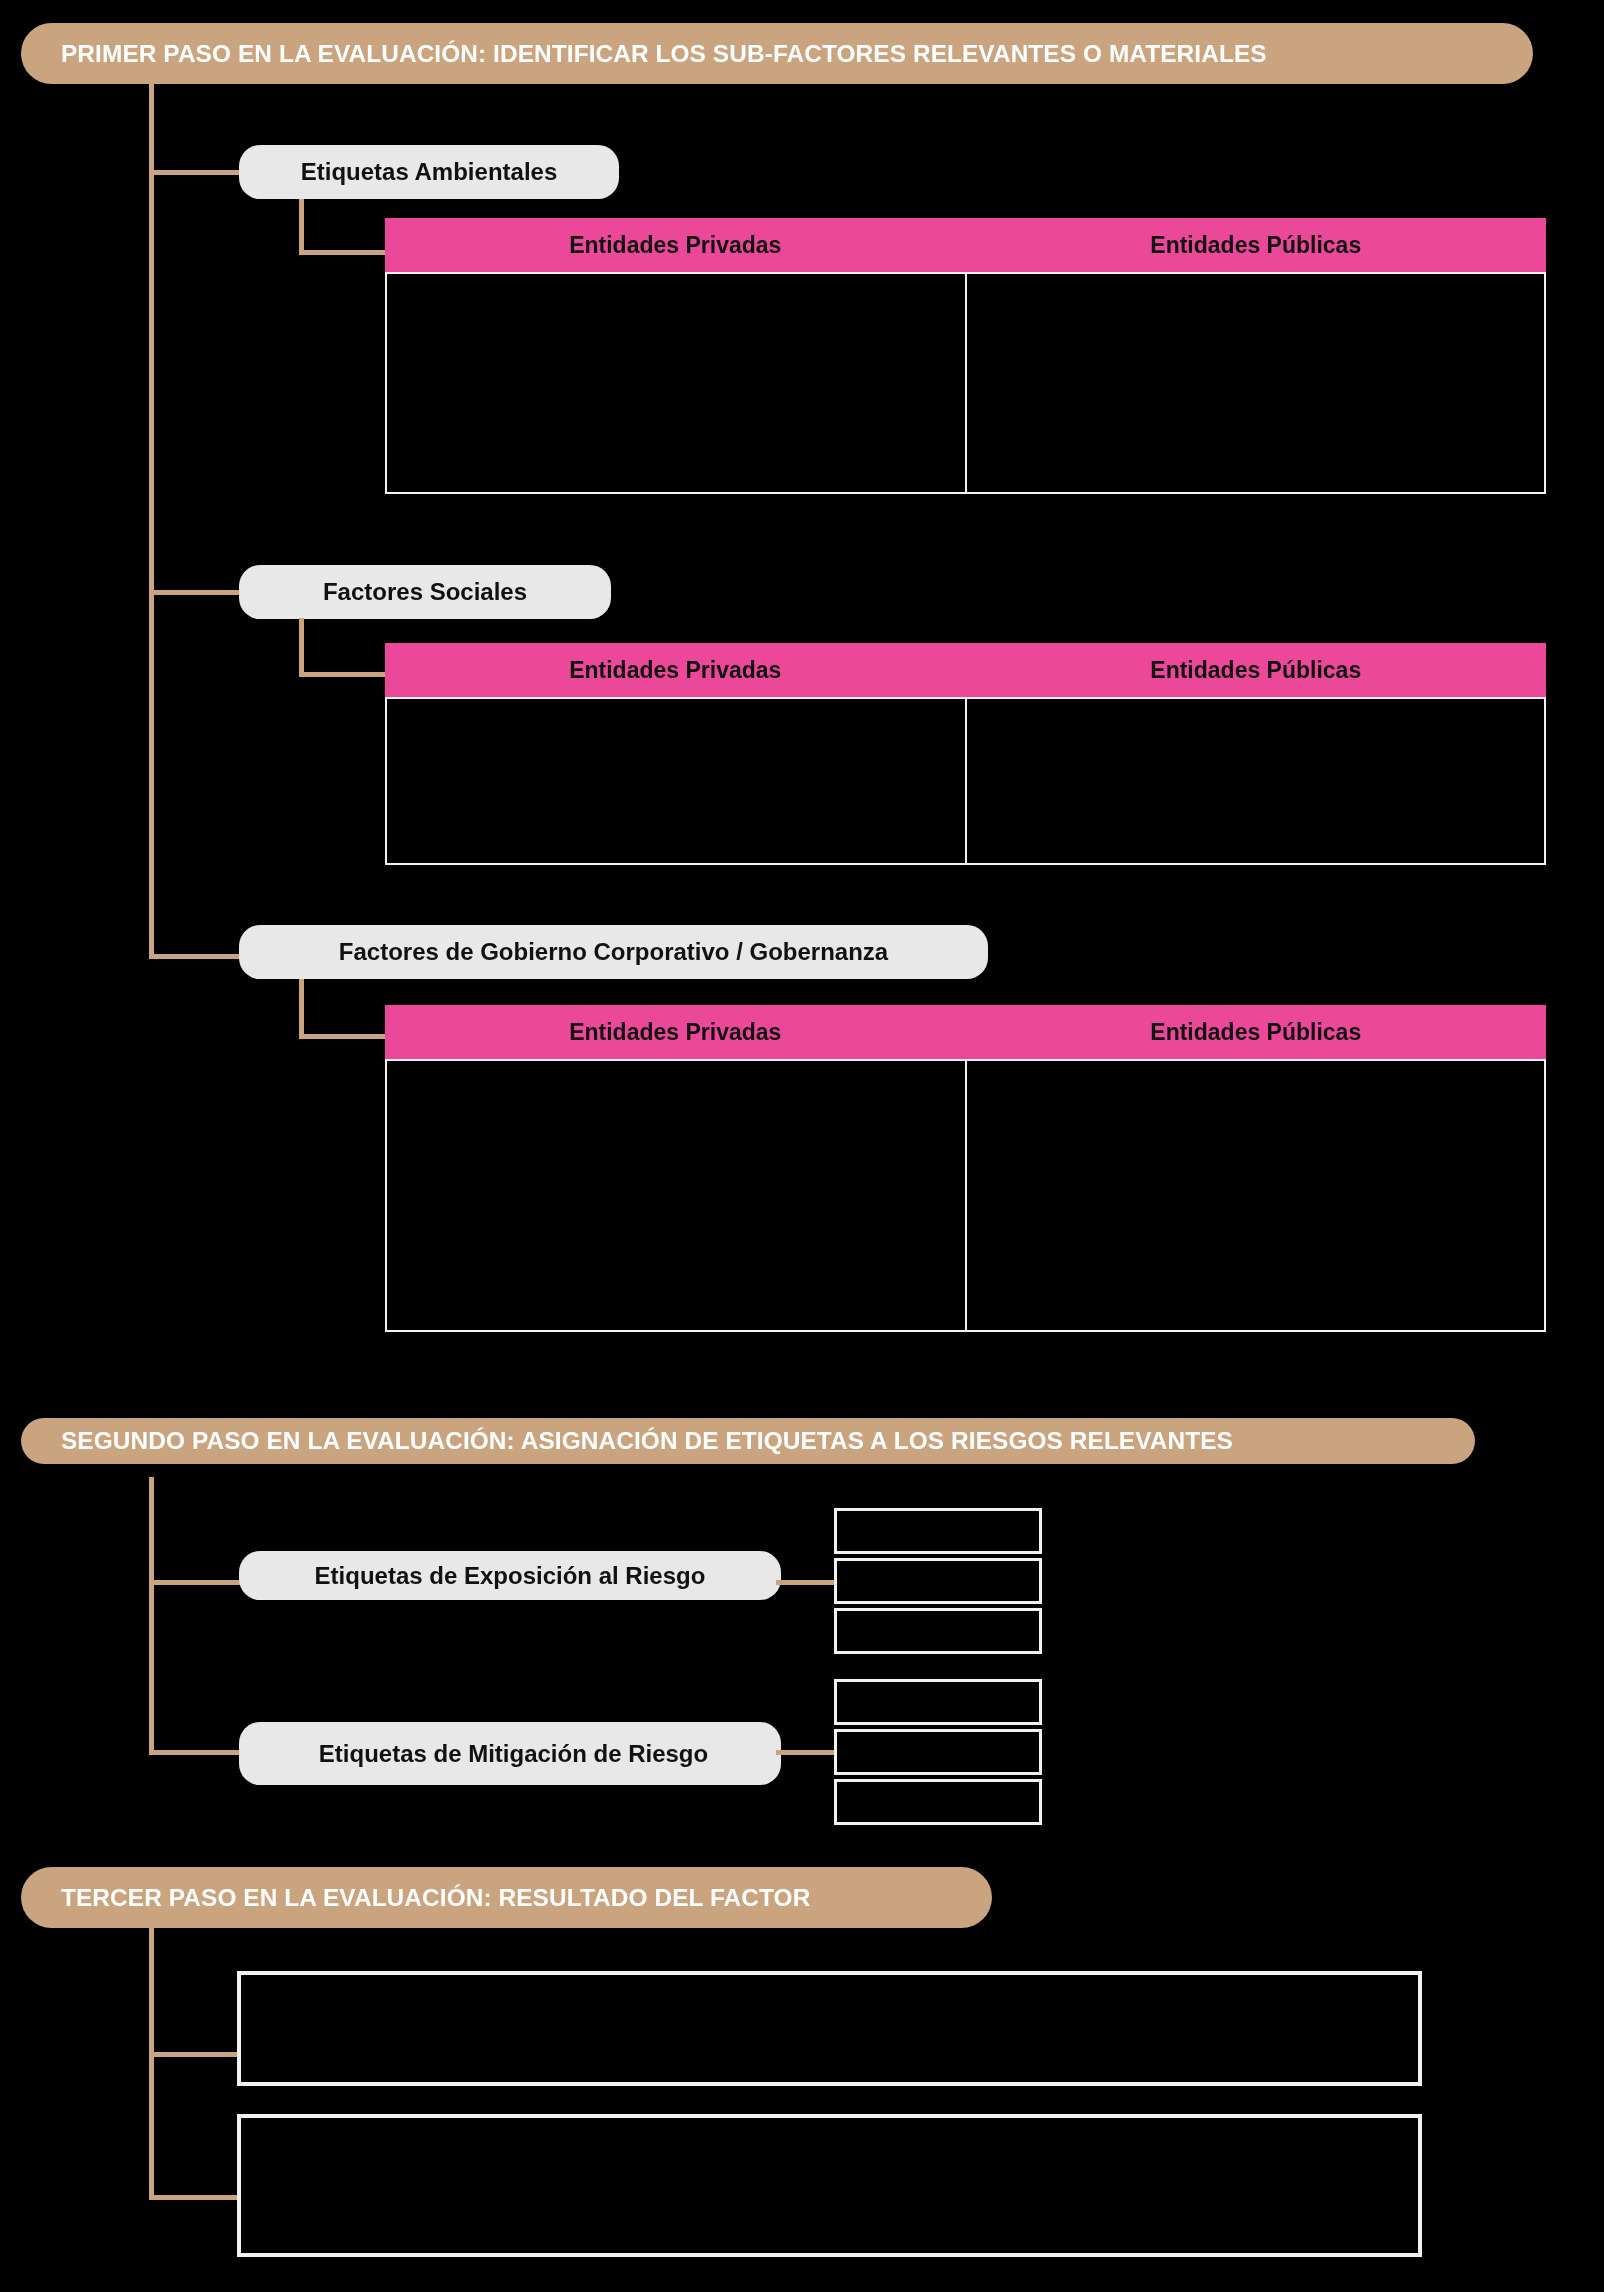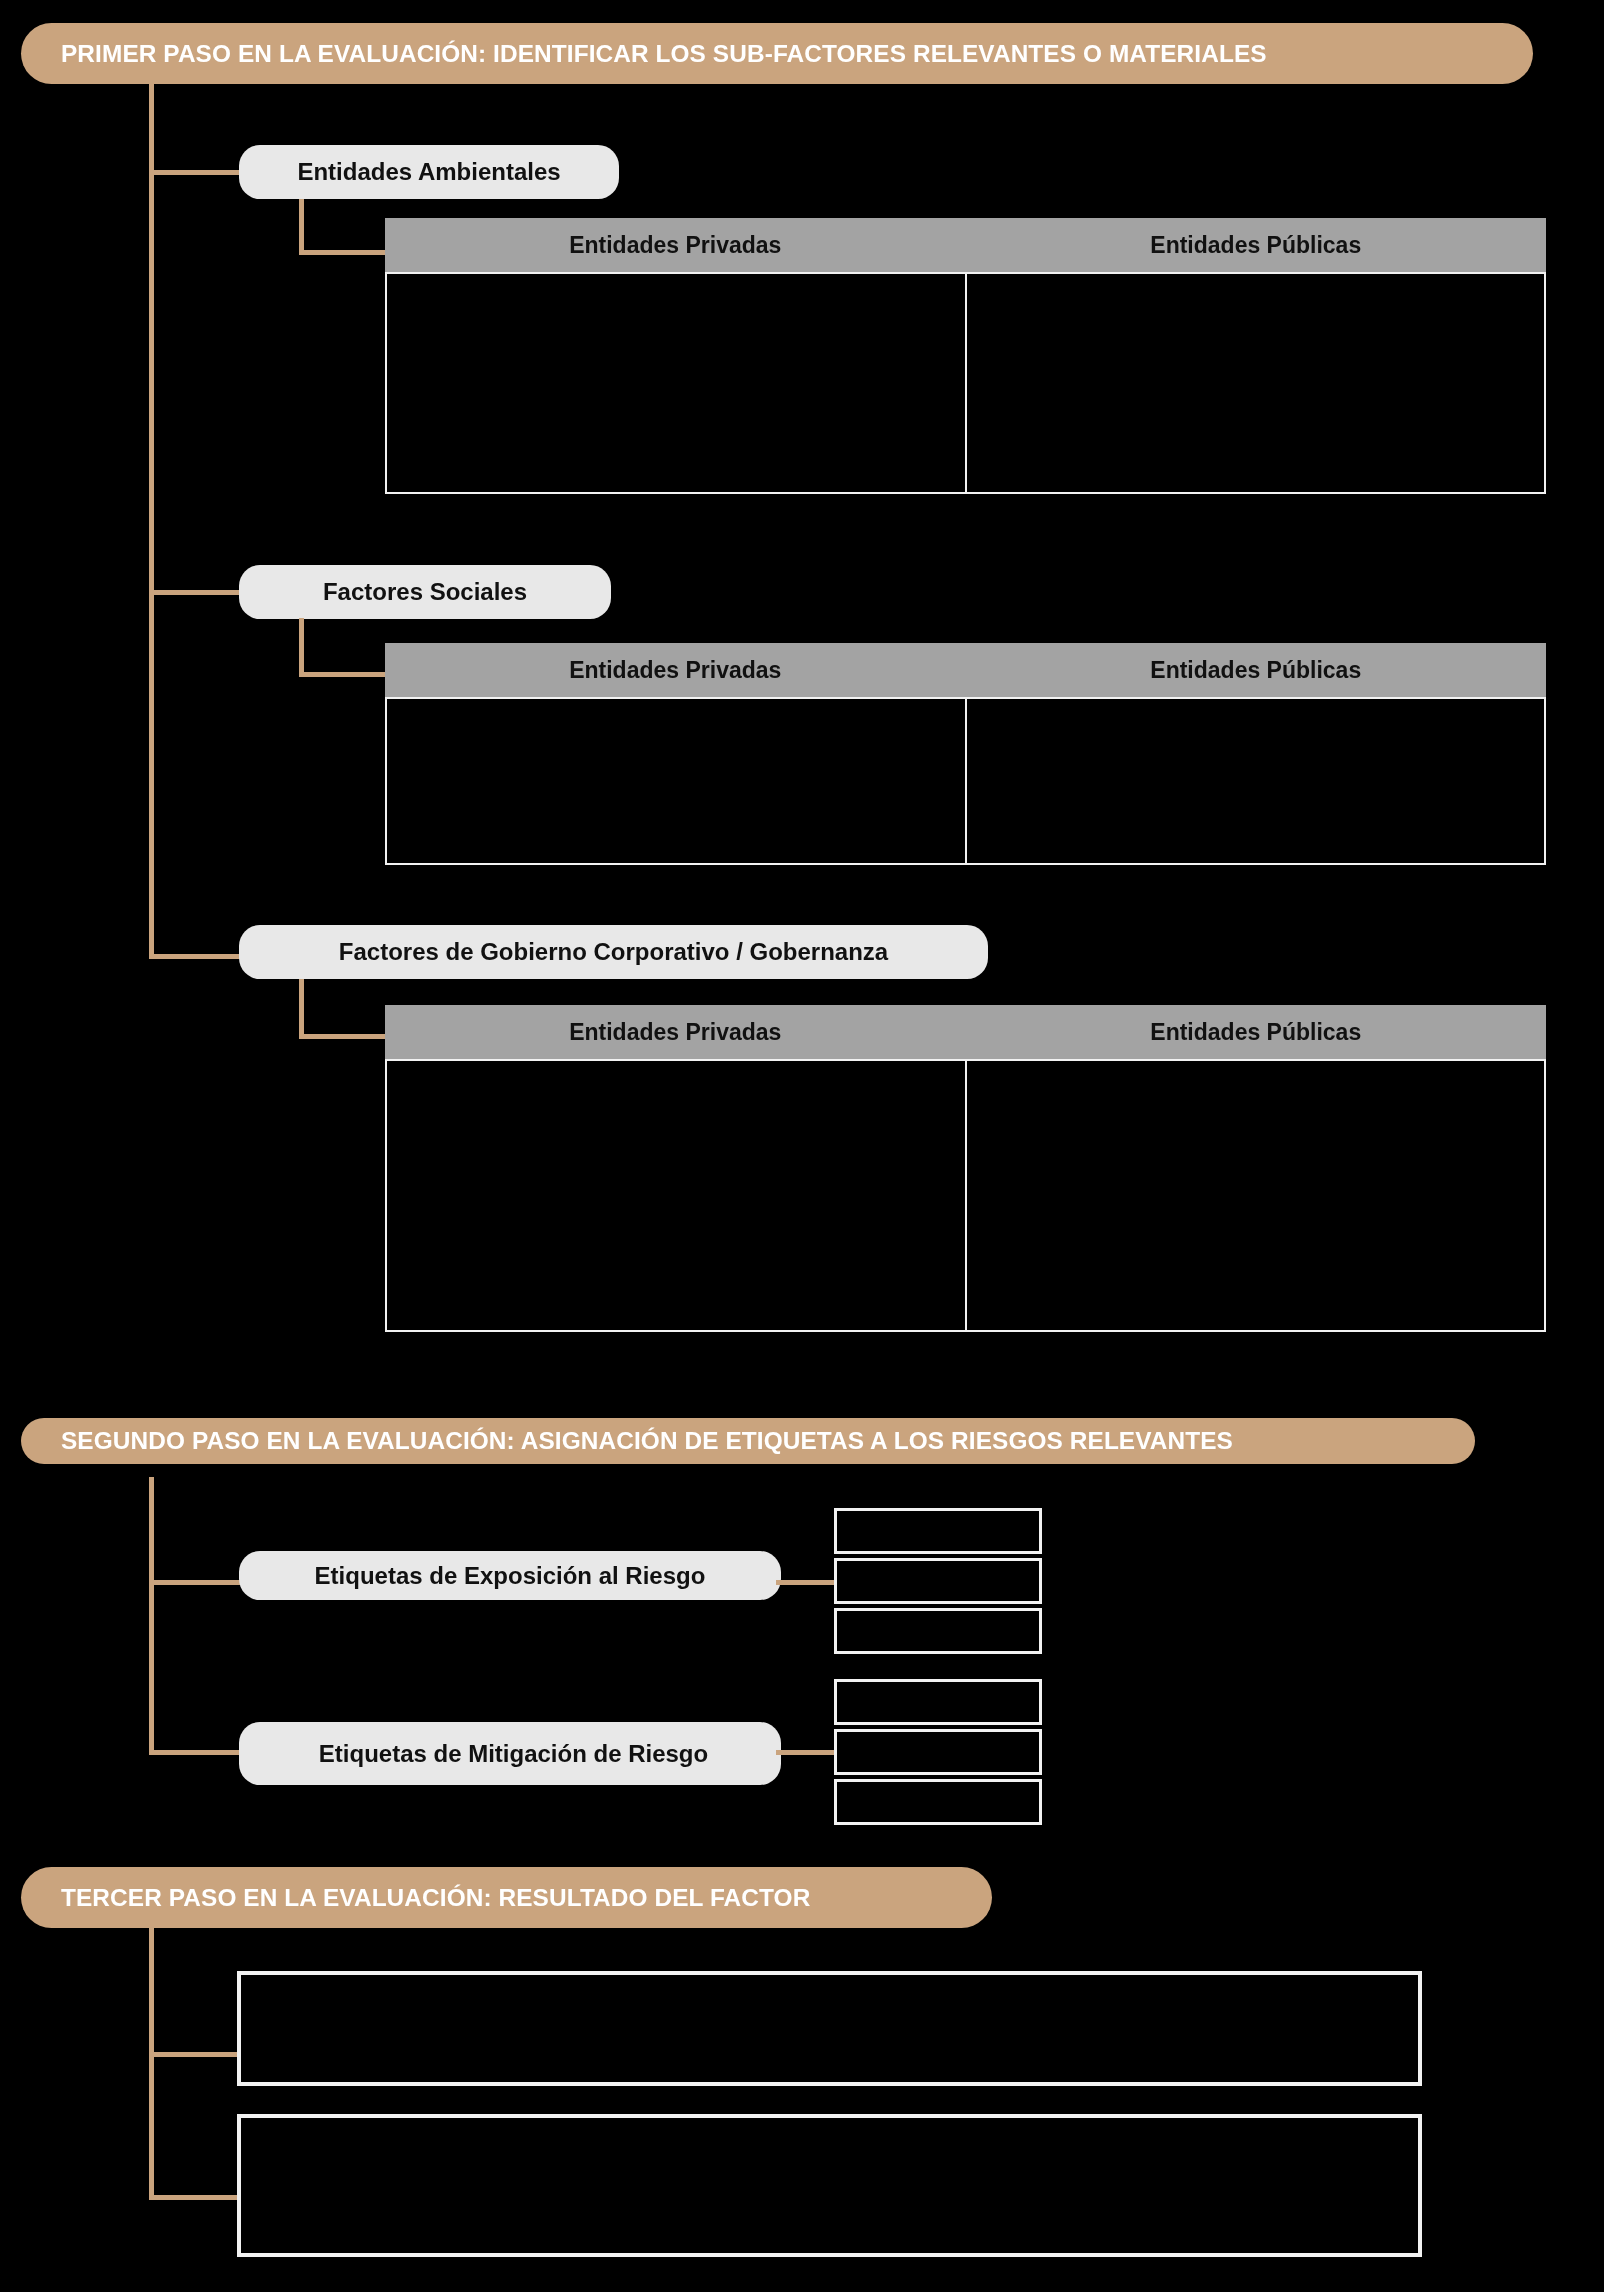--- a/index.html
+++ b/index.html
@@ -82,21 +82,21 @@
   .conn.v { width: 4.8px; }
   .conn.h { height: 4.8px; }
 
   
   .tbl {
     position: absolute;
     box-sizing: border-box;
   }
   .tbl-head {
     display: flex;
-    background: #a3a3a3;
+    background: #ec4899;
     height: 54px;
   }
   .tbl-head .th {
     flex: 1;
     display: flex;
     align-items: center;
     justify-content: center;
     font-weight: bold;
     font-size: 23px;
     color: #111111;
@@ -145,21 +145,21 @@
 </head>
 <body>
 
 <div class="canvas">
 
   <div class="step-header" id="step1-header">PRIMER PASO EN LA EVALUACIÓN: IDENTIFICAR LOS SUB-FACTORES RELEVANTES O MATERIALES</div>
 
   <div class="conn v" style="left:149px; top:82px; height:877px;"></div>
 
   <div class="conn h" style="left:149px; top:170px; width:96px;"></div>
-  <div class="node-pill" id="node-amb">Entidades Ambientales</div>
+  <div class="node-pill" id="node-amb">Etiquetas Ambientales</div>
 
   <div class="conn v" style="left:299px; top:199px; height:54px;"></div>
   <div class="conn h" style="left:299px; top:250px; width:91px;"></div>
 
   <div class="tbl" id="tbl-amb">
     <div class="tbl-head">
       <div class="th">Entidades Privadas</div>
       <div class="th">Entidades Públicas</div>
     </div>
     <div class="tbl-body">

